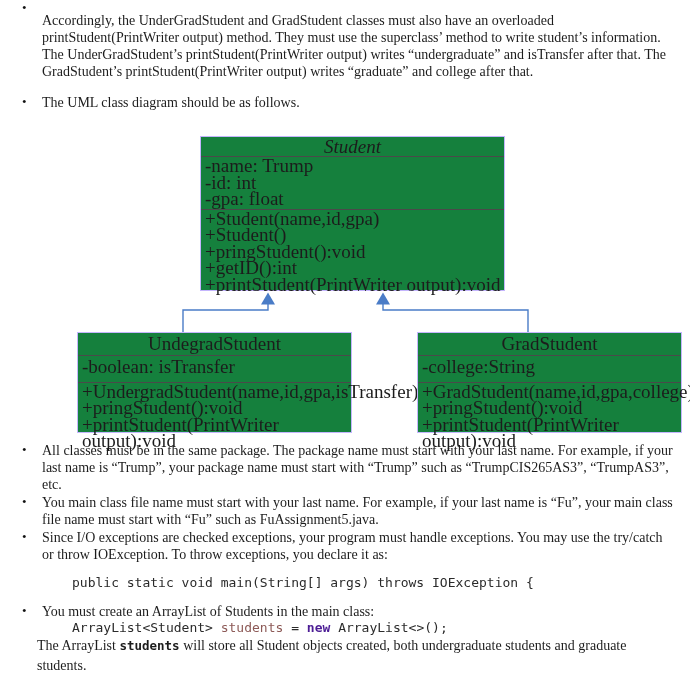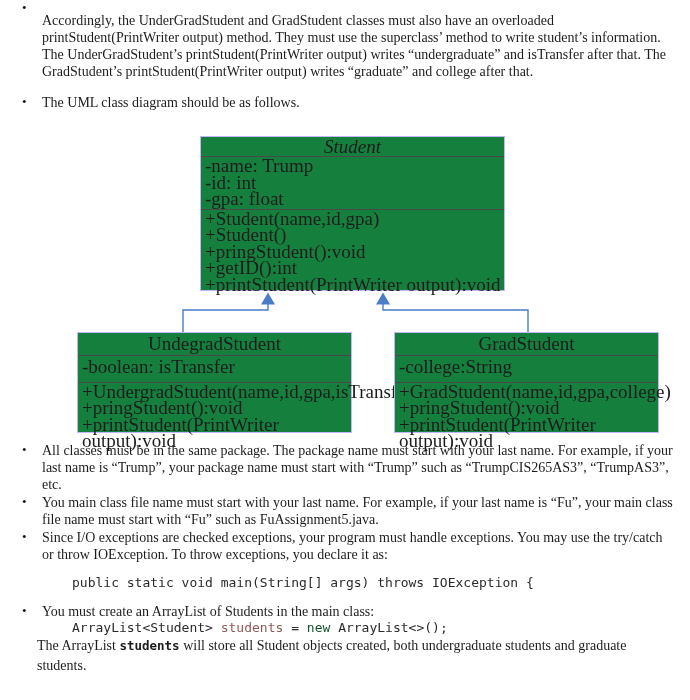--- a/index.html
+++ b/index.html
@@ -39,21 +39,21 @@
   .uml-box{
     position:absolute;
     background:#15803d;
     border:1px solid #c4b5fd;
     font-size:19px;
     line-height:16.5px;
     box-sizing:border-box;
   }
   .uml-student{left:200px;top:25px;width:305px;height:155px;}
   .uml-under{left:77px;top:221px;width:275px;height:101px;}
-  .uml-grad{left:394px;top:221px;width:265px;height:101px;}
+  .uml-grad{left:417px;top:221px;width:265px;height:101px;}
   .uml-title{
     text-align:center;
     border-bottom:1px solid #4a4a4a;
     height:19px;line-height:19px;
   }
   .uml-under .uml-title,.uml-grad .uml-title{height:22px;line-height:22px;}
   .uml-student .uml-title{font-style:italic;}
   .uml-fields{
     border-bottom:1px solid #4a4a4a;
     padding:1px 2px 1px 4px;
@@ -67,21 +67,21 @@
   .code{
     font-family:"DejaVu Sans Mono", monospace;
     font-size:13px;
     line-height:15px;
     color:#2b2b2b;
     white-space:pre;
   }
   .code1{margin:12px 16px 0 72px;}
   .codeblock{margin-left:30px;}
   .var{color:#8d5a57;}
-  .kw{color:#14532d;font-weight:normal;}
+  .kw{color:#4c1d95;font-weight:bold;}
   .closing{margin-left:-5px;margin-top:1px;line-height:20px;}
   .inline-mono{
     font-family:"DejaVu Sans Mono", monospace;
     font-size:12.5px;font-weight:bold;
   }
 </style>
 </head>
 <body>
 
 <div class="doc">

